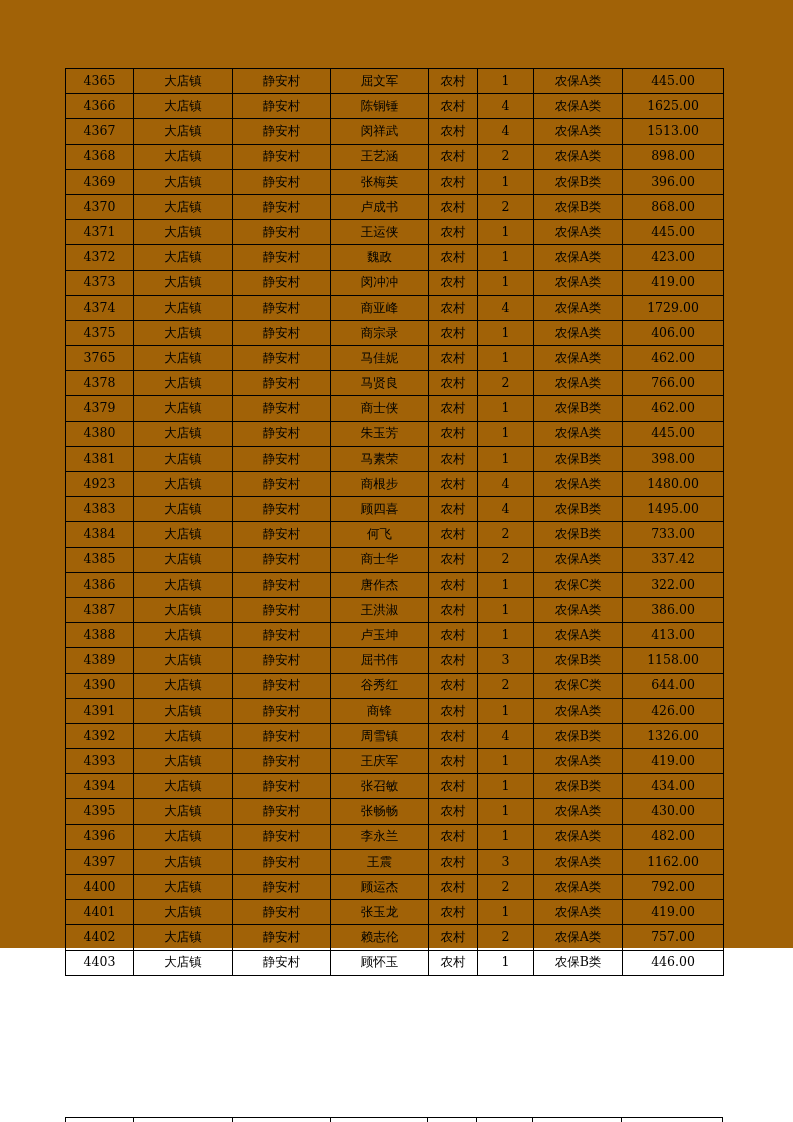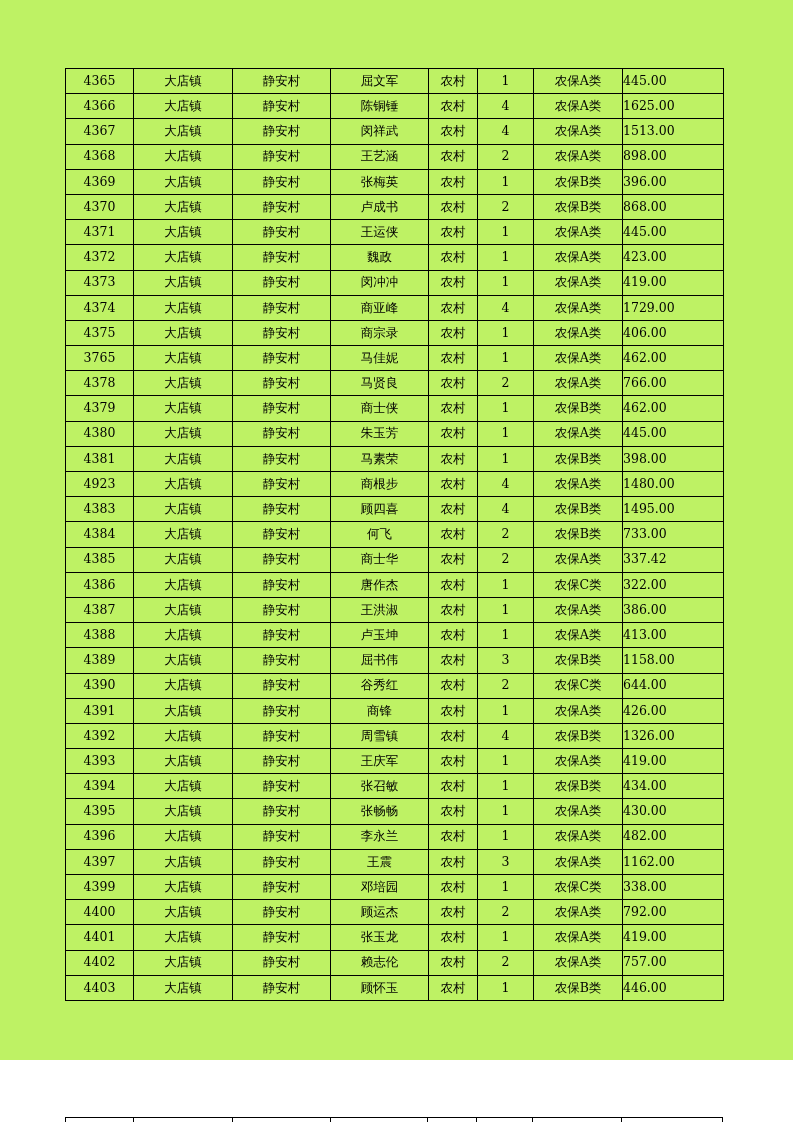--- a/index.html
+++ b/index.html
@@ -8,22 +8,22 @@
   }
   body {
     background: #ffffff;
     width: 793px;
     height: 1122px;
     overflow: hidden;
   }
   .page {
     position: relative;
     width: 793px;
-    height: 1060px;
-    background: #bef264;
+    height: 948px;
+    background: #a16207;
     color: #000000;
     font-family: "DejaVu Serif", "Liberation Serif", serif;
   }
   table.grid {
     position: absolute;
     left: 65px;
     top: 68px;
     width: 658px;
     border-collapse: collapse;
     table-layout: fixed;
@@ -35,21 +35,21 @@
     border: 1px solid #000000;
     padding: 0;
     text-align: center;
     vertical-align: middle;
     font-size: 12.5px;
     line-height: 1;
     white-space: nowrap;
     overflow: hidden;
   }
   table.grid td.col-amount {
-    text-align: left;
+    text-align: center;
   }
   
   .sliver {
     position: absolute;
     left: 65px;
     top: 1117px;
     width: 658px;
     height: 5px;
     box-sizing: border-box;
     border-top: 1px solid #000000;
@@ -394,30 +394,20 @@
           <td>4397</td>
           <td>大店镇</td>
           <td>静安村</td>
           <td>王震</td>
           <td>农村</td>
           <td>3</td>
           <td>农保A类</td>
           <td class="col-amount">1162.00</td>
         </tr>
         <tr>
-          <td>4399</td>
-          <td>大店镇</td>
-          <td>静安村</td>
-          <td>邓培园</td>
-          <td>农村</td>
-          <td>1</td>
-          <td>农保C类</td>
-          <td class="col-amount">338.00</td>
-        </tr>
-        <tr>
           <td>4400</td>
           <td>大店镇</td>
           <td>静安村</td>
           <td>顾运杰</td>
           <td>农村</td>
           <td>2</td>
           <td>农保A类</td>
           <td class="col-amount">792.00</td>
         </tr>
         <tr>

